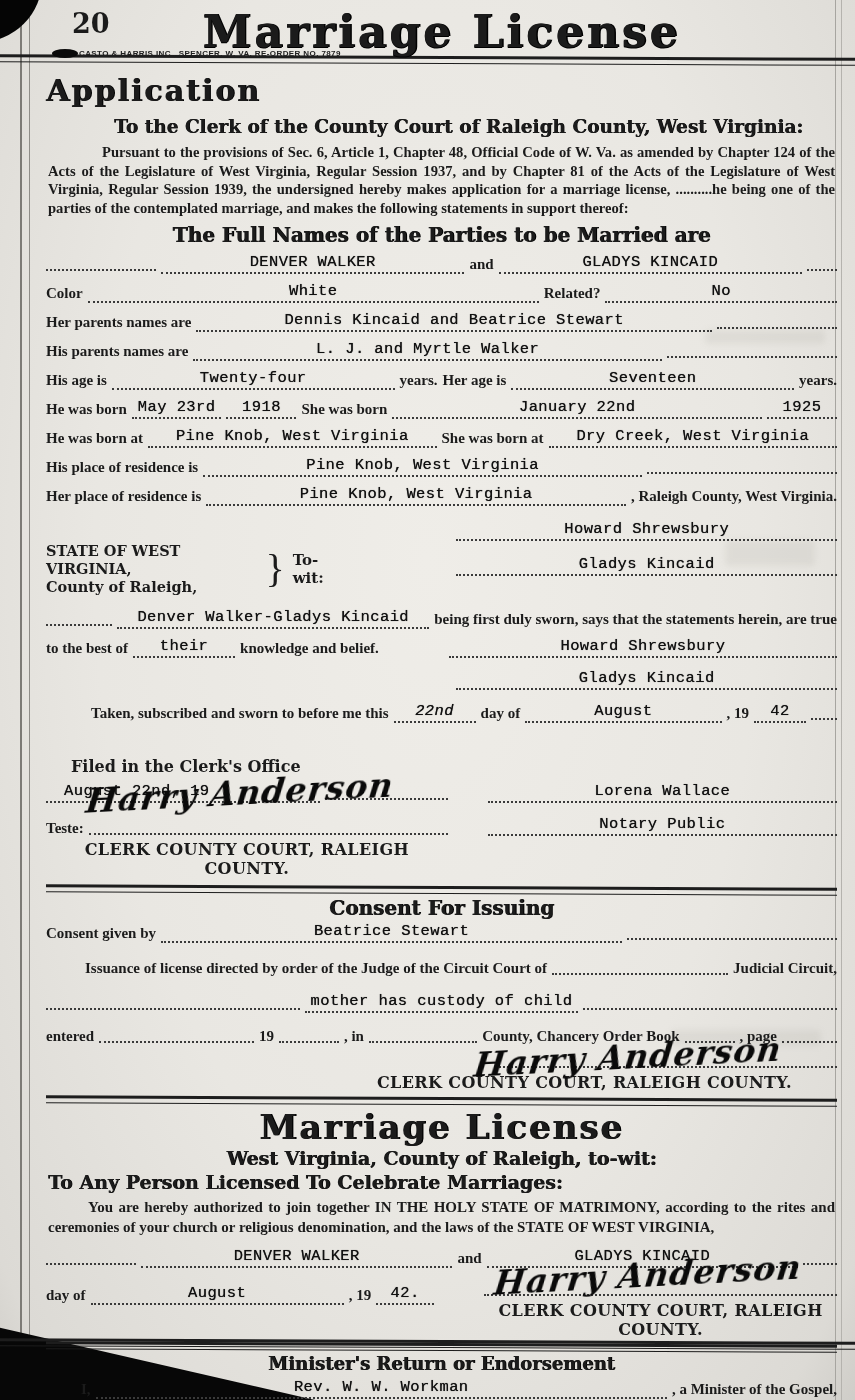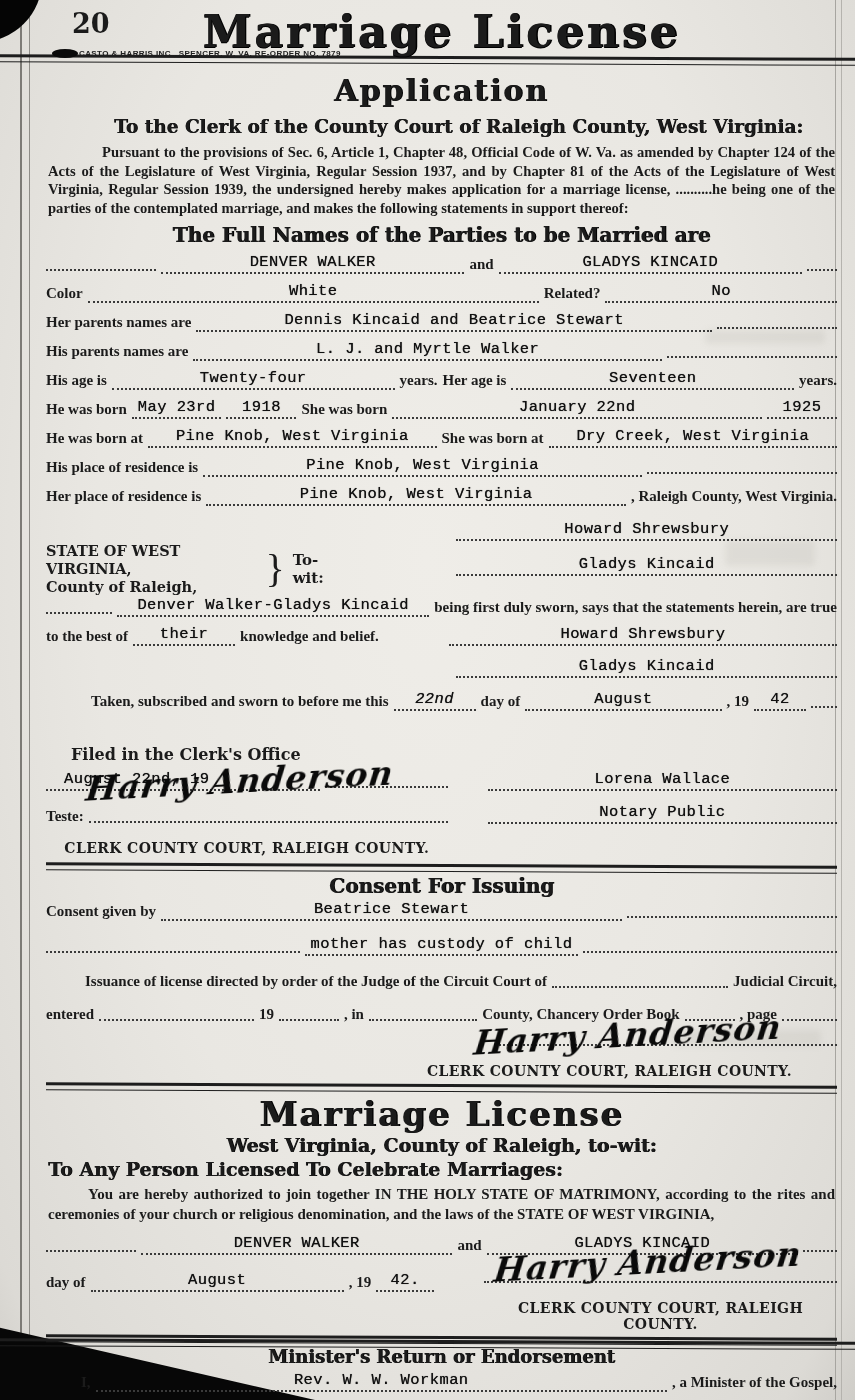--- a/index.html
+++ b/index.html
@@ -17,41 +17,41 @@
              border-left:2px solid #7d7b76; border-right:1px solid #8f8d88;}
   .edge-right{position:absolute; top:0; bottom:0; right:13px; width:5px;
               border-left:1px solid #a7a5a0; border-right:1px solid #b5b3ae;}
   .smudge{position:absolute; background:#9a988f; opacity:.14; filter:blur(3px); border-radius:3px;}
   
   .hrule{border-top:3px solid #1d1d1d; border-bottom:1.5px solid #1d1d1d; height:4px; transform:rotate(.25deg);}
   .hrule.abs{position:absolute; left:0; right:0;}
   
   .gothic{font-family:"DejaVu Serif", serif; font-weight:bold;}
   .h-main{font-size:44px; text-align:center; letter-spacing:3px; text-shadow:1.4px 0 0 #000, 0 1px 0 #000;}
-  .h-app{font-size:30px; text-align:center; letter-spacing:2px; text-shadow:1px 0 0 #000;}
+  .h-app{font-size:30px; text-align:left; letter-spacing:2px; text-shadow:1px 0 0 #000;}
   .h-lic{font-size:34px; text-align:center; letter-spacing:2px; text-shadow:1.2px 0 0 #000;}
   .h-sub{font-size:19px; text-align:center; text-shadow:.7px 0 0 #000;}
   .h-sec{font-size:20px; text-align:center; text-shadow:.8px 0 0 #000;}
   .h-min{font-size:18px; text-align:center; text-shadow:.7px 0 0 #000;}
   .salut{font-family:"DejaVu Serif", serif; font-weight:bold; font-size:18.5px; margin:8px 0 0 68px; text-shadow:.5px 0 0 #000;}
   .addressee{font-family:"DejaVu Serif", serif; font-weight:bold; font-size:19px; margin:2px 0 0 2px; text-shadow:.6px 0 0 #000;}
   
   .para{font-weight:bold; font-size:14.6px; line-height:18.5px; text-align:justify; margin:6px 2px 0 2px; text-indent:54px;}
   .para2{font-weight:bold; font-size:15px; line-height:20px; text-align:justify; margin:4px 2px 0 2px; text-indent:40px;}
   
   .fline{display:flex; align-items:flex-end; gap:5px; font-weight:bold; font-size:15px; margin-top:8px; line-height:19px;}
   .lbl{white-space:nowrap;}
   .fill{flex:1; border-bottom:2px dotted #3a3a3a; height:2px; margin-bottom:3px; min-width:14px;}
   .val{font-family:"Liberation Mono", monospace; font-weight:normal; font-size:15.5px; letter-spacing:.4px;
        color:#101010; text-align:center; border-bottom:2px dotted #3a3a3a; padding:0 6px;
        white-space:nowrap; text-shadow:0 0 .7px rgba(10,10,10,.85);}
   .grow{flex:1;}
   .grow2{flex:2;}
   .noline{border-bottom:none;}
-  .caption{font-family:"DejaVu Serif", serif; font-weight:bold; font-size:14px; letter-spacing:.4px; text-align:center; margin-top:14px;}
+  .caption{font-family:"DejaVu Serif", serif; font-weight:bold; font-size:16px; letter-spacing:.4px; text-align:center; margin-top:2px;}
   .sig{position:absolute; font-family:"DejaVu Serif", serif; font-style:italic; font-weight:bold;
        font-size:33px; letter-spacing:1px; color:#0a0a0a; transform:rotate(-3deg) skewX(-10deg);
        filter:blur(.45px); white-space:nowrap; pointer-events:none;}
   .cols{display:flex; align-items:flex-start;}
   .brace{font-size:40px; font-weight:normal; line-height:36px;}
   .pageno{position:absolute; top:8px; left:72px; font-family:"DejaVu Serif", serif; font-weight:bold; font-size:27px;}
   .printer{position:absolute; top:49px; left:52px; display:flex; align-items:flex-start; gap:1px;}
   .printer-logo{width:26px; height:9px; background:#0a0a0a; border-radius:50%;}
   .printer-text{font-family:"Liberation Sans", sans-serif; font-weight:bold; font-size:8px; letter-spacing:.4px; color:#202020;}
   .content{position:relative; padding:6px 18px 0 46px;}
@@ -164,21 +164,21 @@
 
     <div class="statewrap">
       <div class="stateblock">
         <div>STATE OF WEST VIRGINIA,</div>
         <div>County of Raleigh,</div>
       </div>
       <span class="brace">}</span>
       <span class="towit">To-wit:</span>
     </div>
 
-    <div class="fline" style="margin-top:0;">
+    <div class="fline" style="margin-top:12px;">
       <span class="fill" style="max-width:70px;"></span>
       <span class="val" style="min-width:300px;">Denver Walker-Gladys Kincaid</span>
       <span class="lbl" style="white-space:normal;">being first duly sworn, says that the statements herein, are true</span>
     </div>
 
     <div class="fline">
       <span class="lbl">to the best of</span>
       <span class="val" style="min-width:90px;">their</span>
       <span class="lbl">knowledge and belief.</span>
       <span class="fill noline" style="max-width:60px;"></span>
@@ -231,31 +231,31 @@
 
     <div class="hrule" style="margin-top:8px;"></div>
     <div class="gothic h-sec" style="margin-top:2px;">Consent For Issuing</div>
 
     <div class="fline" style="margin-top:2px;">
       <span class="lbl">Consent given by</span>
       <span class="val grow">Beatrice Stewart</span>
       <span class="fill" style="max-width:210px;"></span>
     </div>
 
-    <div class="fline" style="margin-top:14px;">
-      <span class="fill" style="max-width:310px;"></span>
-      <span class="val">mother has custody of child</span>
-      <span class="fill"></span>
-    </div>
-
     <div class="fline" style="margin-top:16px;">
       <span class="fill noline" style="max-width:34px;"></span>
       <span class="lbl">Issuance of license directed by order of the Judge of the Circuit Court of</span>
       <span class="fill"></span>
       <span class="lbl">Judicial Circuit,</span>
+    </div>
+
+    <div class="fline" style="margin-top:14px;">
+      <span class="fill" style="max-width:310px;"></span>
+      <span class="val">mother has custody of child</span>
+      <span class="fill"></span>
     </div>
 
     <div class="fline" style="margin-top:14px;">
       <span class="lbl">entered</span>
       <span class="fill" style="flex:2;"></span>
       <span class="lbl">19</span>
       <span class="fill" style="max-width:60px;"></span>
       <span class="lbl">, in</span>
       <span class="fill" style="flex:1.4;"></span>
       <span class="lbl">County, Chancery Order Book</span>

